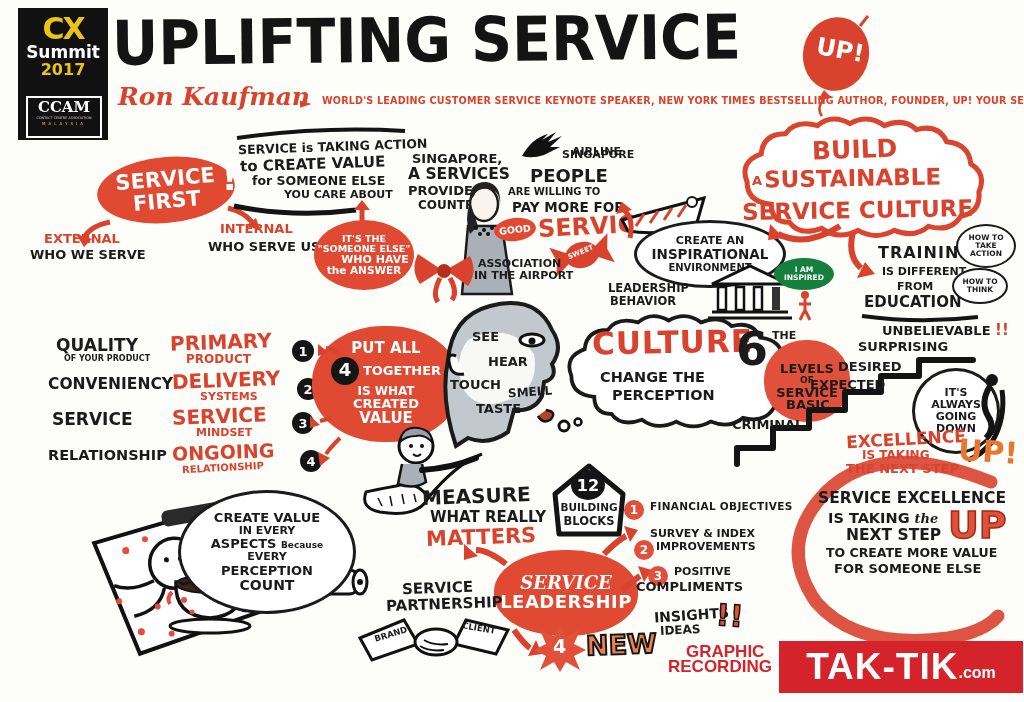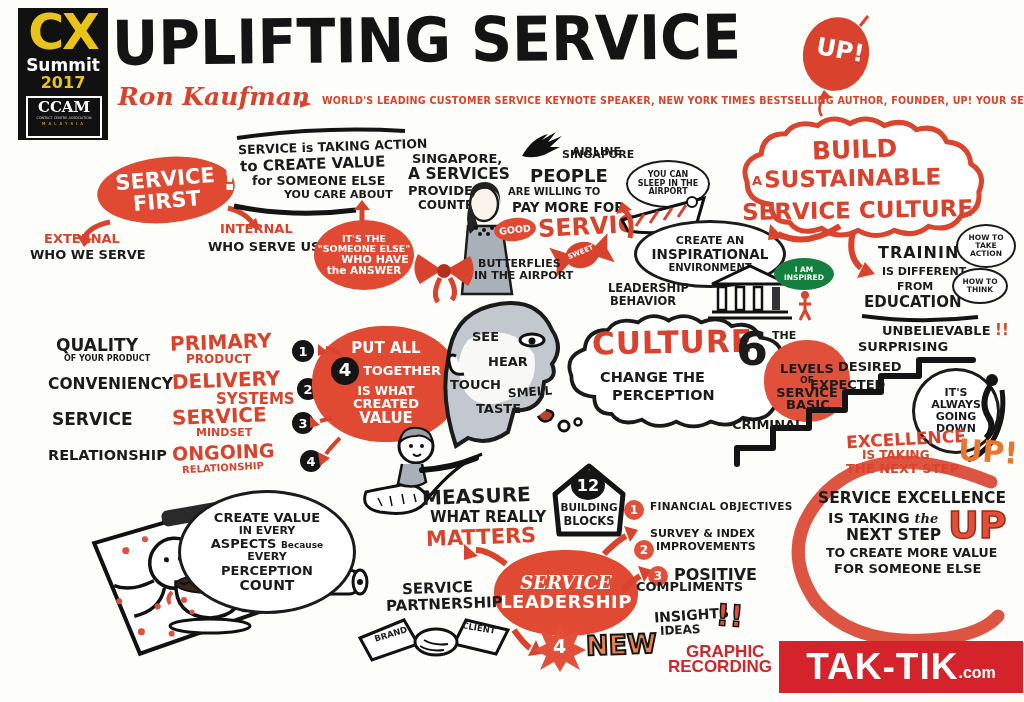--- a/index.html
+++ b/index.html
@@ -20,21 +20,21 @@
   .script{font-family:"DejaVu Serif",serif;font-style:italic;font-weight:bold;}
   .outline-txt{color:#e8824f;-webkit-text-stroke:2px #161616;}
   svg{display:block;overflow:visible;}
 </style>
 </head>
 <body>
 
 <div id="canvas">
 
   <div class="abs" style="left:18px;top:8px;width:90px;height:132px;background:#111;text-align:center;">
-    <div class="k" style="color:#e9c319;font-size:49px;line-height:1;margin-top:0;letter-spacing:-2px;">CX</div>
+    <div class="k" style="color:#e9c319;font-size:30px;line-height:1;margin-top:6px;letter-spacing:-2px;">CX</div>
     <div class="k" style="color:#fff;font-size:17px;line-height:1;">Summit</div>
     <div class="k" style="color:#e9c319;font-size:16px;line-height:1.1;">2017</div>
     <div class="abs" style="left:8px;top:88px;width:72px;height:38px;border:2px solid #fff;">
       <div style="color:#fff;font-family:'DejaVu Serif',serif;font-weight:bold;font-size:15px;line-height:1.2;">CCAM</div>
       <div style="color:#cfcfcf;font-size:3.4px;line-height:1.4;">CONTACT CENTRE ASSOCIATION</div>
       <div style="color:#e9c319;font-size:4px;letter-spacing:3px;">MALAYSIA</div>
     </div>
   </div>
 
   <div class="k abs" style="left:112px;top:10px;font-size:57px;letter-spacing:0px;transform:rotate(-0.6deg) scaleY(1.08);color:#141414;">UPLIFTING SERVICE</div>
@@ -131,28 +131,23 @@
   <div class="k abs red" style="left:538px;top:214px;font-size:24px;transform:rotate(-3deg);">SERVICE</div>
 
   <div class="abs" style="left:548px;top:234px;width:68px;height:42px;transform:rotate(-14deg);">
     <svg width="68" height="42" viewBox="0 0 68 42">
       <path d="M20 16 L4 6 L8 21 L4 36 L20 26 Z" fill="#d9432e"></path>
       <path d="M48 16 L64 6 L60 21 L64 36 L48 26 Z" fill="#d9432e"></path>
       <ellipse cx="34" cy="21" rx="17" ry="13" fill="#d9432e"></ellipse>
     </svg>
     <div class="k abs" style="left:20px;top:15px;font-size:7px;color:#fff;transform:rotate(-8deg);">SWEET</div>
   </div>
-  <div class="k abs" style="left:478px;top:258px;font-size:11px;">BUTTERFLIES</div>
+  <div class="k abs" style="left:478px;top:258px;font-size:11px;">ASSOCIATION</div>
   <div class="k abs" style="left:474px;top:270px;font-size:11px;">IN THE AIRPORT</div>
 
-  <div class="wbub abs" style="left:626px;top:160px;width:80px;height:44px;border-width:2.5px;">
-    <span style="font-size:8px;">YOU CAN</span>
-    <span style="font-size:8px;">SLEEP IN THE</span>
-    <span style="font-size:8px;">AIRPORT</span>
-  </div>
   <svg class="abs" style="left:616px;top:190px;" width="96" height="50" viewBox="0 0 96 50">
     <path d="M6 30 Q42 20 88 8 L80 36 Q44 46 12 41 Z" fill="#fff" stroke="#111" stroke-width="3"></path>
     <path d="M20 36 L28 24 M34 33 L42 21 M48 30 L56 18 M62 27 L70 15" stroke="#d9432e" stroke-width="3"></path>
     <circle cx="76" cy="12" r="5" fill="#fff" stroke="#111" stroke-width="2"></circle>
   </svg>
   <svg class="abs" style="left:610px;top:200px;" width="26" height="40" viewBox="0 0 26 40">
     <path d="M20 38 Q24 18 14 10" stroke="#d9432e" stroke-width="5" fill="none"></path>
     <path d="M6 14 L12 2 L22 10 Z" fill="#d9432e"></path>
   </svg>
 
@@ -217,21 +212,21 @@
   <div class="k abs" style="left:56px;top:336px;font-size:17px;">QUALITY</div>
   <div class="k abs" style="left:64px;top:355px;font-size:8px;">OF YOUR PRODUCT</div>
   <div class="k abs red" style="left:170px;top:332px;font-size:20px;transform:rotate(-2deg);">PRIMARY</div>
   <div class="k abs red" style="left:186px;top:353px;font-size:12px;">PRODUCT</div>
   <div class="nc abs" style="left:292px;top:340px;width:22px;height:22px;font-size:13px;">
     <span>1</span>
   </div>
 
   <div class="k abs" style="left:48px;top:376px;font-size:15.5px;">CONVENIENCY</div>
   <div class="k abs red" style="left:172px;top:370px;font-size:20px;transform:rotate(-2deg);">DELIVERY</div>
-  <div class="k abs red" style="left:216px;top:391px;font-size:15px;">SYSTEMS</div>
+  <div class="k abs red" style="left:200px;top:391px;font-size:11px;">SYSTEMS</div>
   <div class="nc abs" style="left:297px;top:378px;width:22px;height:22px;font-size:13px;">
     <span>2</span>
   </div>
 
   <div class="k abs" style="left:52px;top:410px;font-size:17px;">SERVICE</div>
   <div class="k abs red" style="left:172px;top:406px;font-size:20px;transform:rotate(-2deg);">SERVICE</div>
   <div class="k abs red" style="left:196px;top:427px;font-size:11px;">MINDSET</div>
   <div class="nc abs" style="left:292px;top:412px;width:22px;height:22px;font-size:13px;">
     <span>3</span>
   </div>
@@ -470,21 +465,21 @@
   </div>
   <div class="k abs" style="left:650px;top:501px;font-size:10.5px;letter-spacing:.3px;">FINANCIAL OBJECTIVES</div>
   <div class="nc or abs" style="left:634px;top:540px;width:20px;height:20px;font-size:12px;">
     <span>2</span>
   </div>
   <div class="k abs" style="left:650px;top:528px;font-size:11px;">SURVEY &amp; INDEX</div>
   <div class="k abs" style="left:656px;top:541px;font-size:11px;">IMPROVEMENTS</div>
   <div class="nc or abs" style="left:648px;top:566px;width:20px;height:20px;font-size:12px;">
     <span>3</span>
   </div>
-  <div class="k abs" style="left:674px;top:566px;font-size:16px;">POSITIVE</div>
+  <div class="k abs" style="left:674px;top:566px;font-size:11px;">POSITIVE</div>
   <div class="k abs" style="left:636px;top:580px;font-size:13px;">COMPLIMENTS</div>
   <div class="k abs" style="left:654px;top:608px;font-size:14px;transform:rotate(-4deg);">INSIGHTS</div>
   <div class="k abs" style="left:660px;top:624px;font-size:12px;transform:rotate(-3deg);">IDEAS</div>
   <div class="k abs" style="left:716px;top:600px;font-size:30px;color:#e0503a;-webkit-text-stroke:1.5px #141414;transform:rotate(4deg);">!!</div>
 
   <div class="k abs" style="left:686px;top:643px;font-size:17px;color:#d5232c;font-family:'Liberation Sans',sans-serif;">GRAPHIC</div>
   <div class="k abs" style="left:668px;top:658px;font-size:17px;color:#d5232c;font-family:'Liberation Sans',sans-serif;">RECORDING</div>
   <div class="abs" style="left:779px;top:641px;width:244px;height:52px;background:#d5232c;display:flex;align-items:center;justify-content:center;">
     <span class="k" style="color:#fff;font-size:37px;letter-spacing:1px;font-family:'Liberation Sans',sans-serif;">TAK-TIK</span>
     <span class="k" style="color:#fff;font-size:16px;margin-top:12px;font-family:'Liberation Sans',sans-serif;">.com</span>

